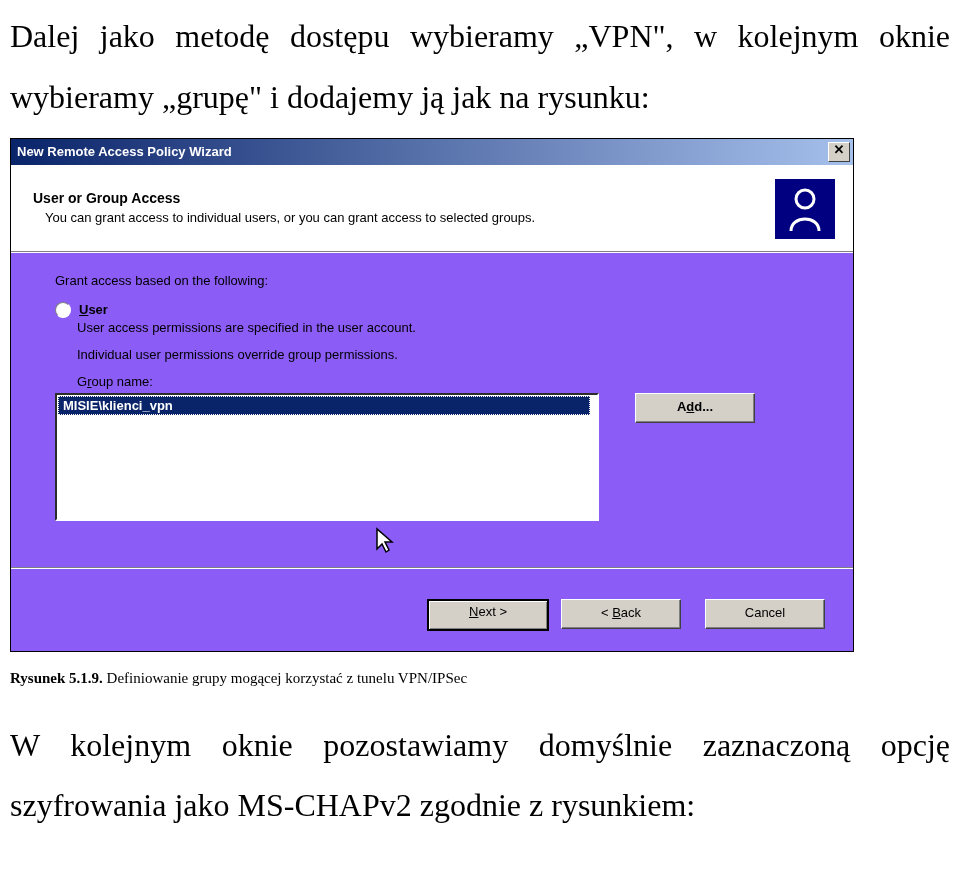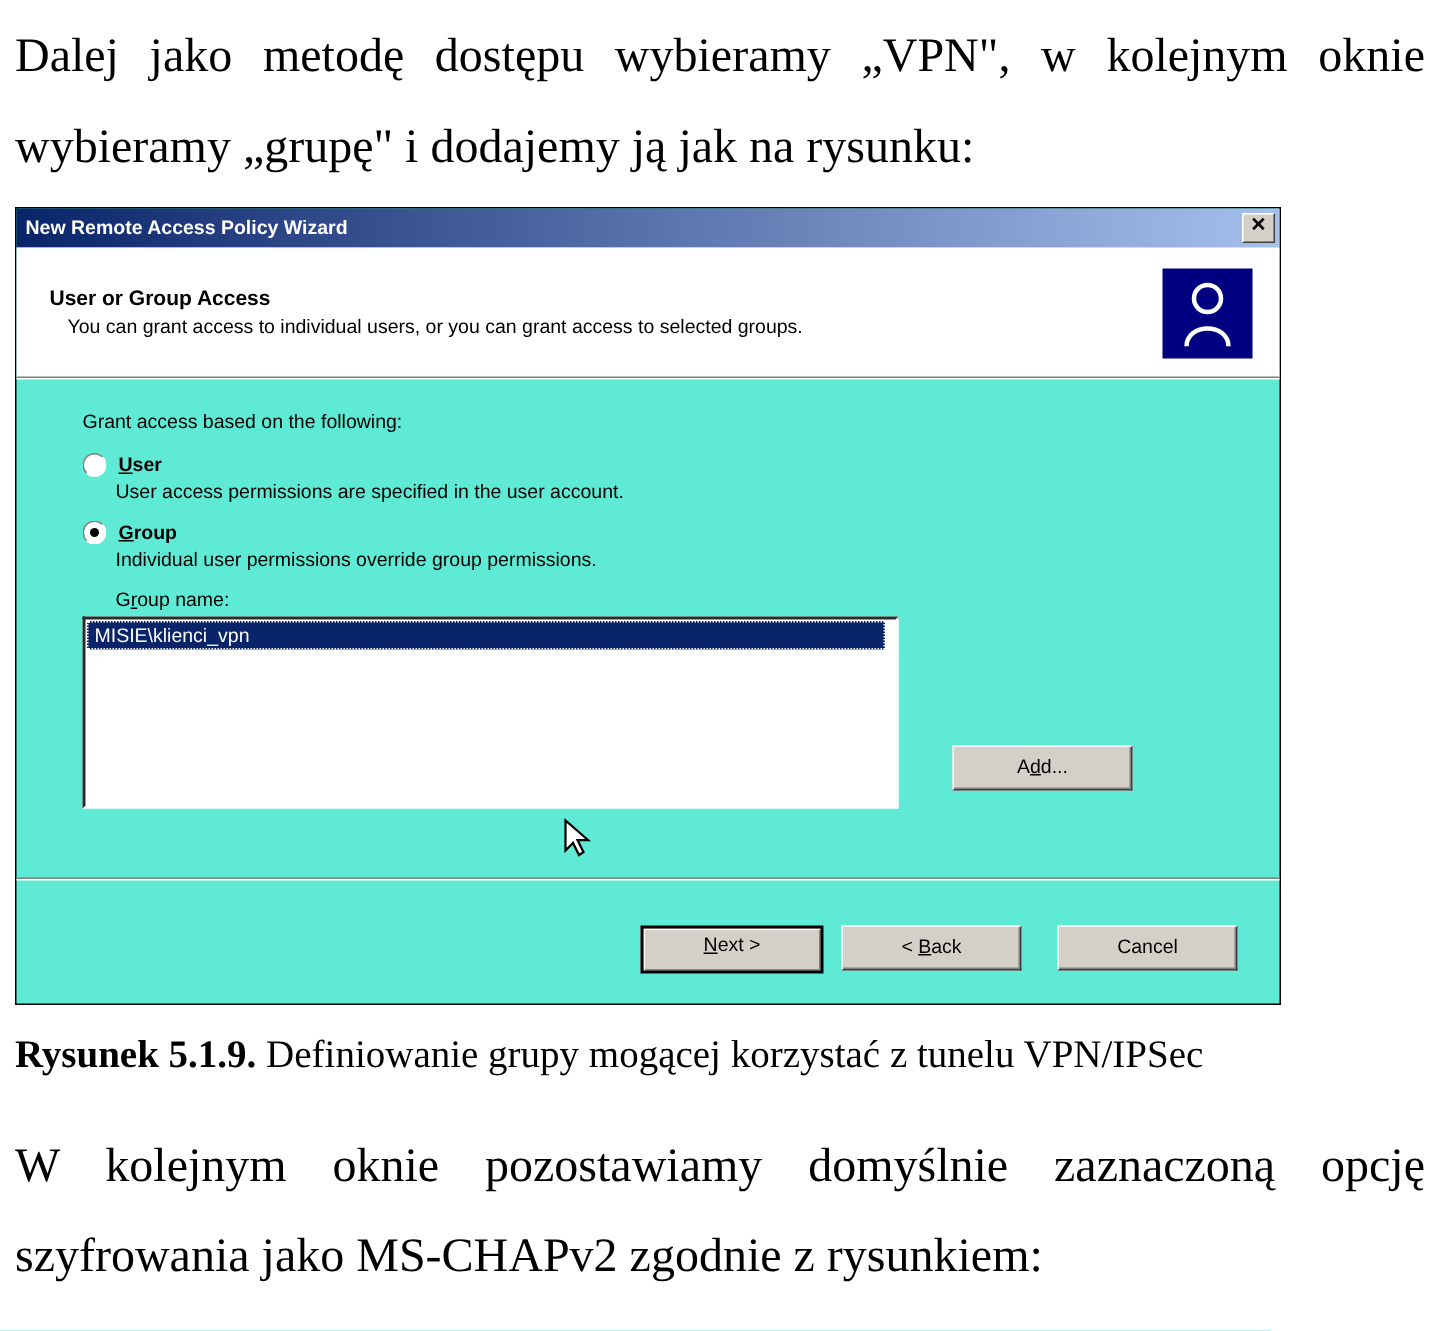--- a/index.html
+++ b/index.html
@@ -13,32 +13,32 @@
     padding: 0 10px;
   }
   .doc-text {
     font-size: 32px;
     line-height: 1.9;
     color: #000;
     text-align: justify;
     margin: 6px 0 10px 0;
   }
   .caption {
-    font-size: 26px;
+    font-size: 15px;
     margin: 18px 0 28px 0;
     color: #000;
   }
   .caption b { font-weight: bold; }
 
   
   .win {
     width: 842px;
     margin: 6px 0 0 0;
     border: 1px solid #000;
-    background: #5eead4;
+    background: #8b5cf6;
     font-family: Tahoma, Arial, sans-serif;
     font-size: 13px;
     color: #000;
   }
   .titlebar {
     height: 26px;
     background: linear-gradient(to right, #0a246a, #a6c0ec);
     display: flex;
     align-items: center;
     padding: 0 3px 0 6px;
@@ -117,21 +117,21 @@
   .radio .dot {
     width:6px; height:6px; border-radius:50%; background:#000;
   }
   .radio-desc {
     margin: 0 0 12px 22px;
   }
   .underline { text-decoration: underline; }
 
   .group-name-label { margin: 4px 0 4px 22px; }
 
-  .list-row { display:flex; align-items:flex-end; }
+  .list-row { display:flex; align-items:flex-start;font-weight:bold; }
   .listbox {
     width: 540px;
     height: 124px;
     background: #fff;
     border: 2px inset #808080;
     border-top-color:#808080;
     border-left-color:#808080;
     border-right-color:#fff;
     border-bottom-color:#fff;
     padding: 0;
@@ -217,26 +217,20 @@
 
     <div class="body-panel">
       <div class="field-row">Grant access based on the following:</div>
 
       <div class="radio-row">
         <span class="radio"></span>
         <span><span class="underline">U</span>ser</span>
       </div>
       <div class="radio-desc">User access permissions are specified in the user account.</div>
 
-      <div class="radio-row">
-        <span class="radio">
-            <span class="dot"></span>
-          </span>
-        <span><span class="underline">G</span>roup</span>
-      </div>
       <div class="radio-desc">Individual user permissions override group permissions.</div>
 
       <div class="group-name-label">G<span class="underline">r</span>oup name:</div>
 
       <div class="list-row">
         <div class="listbox">
           <span class="list-item">MISIE\klienci_vpn</span>
         </div>
         <div class="btn-col">
           <div class="btn">A<span class="underline">d</span>d...</div>

